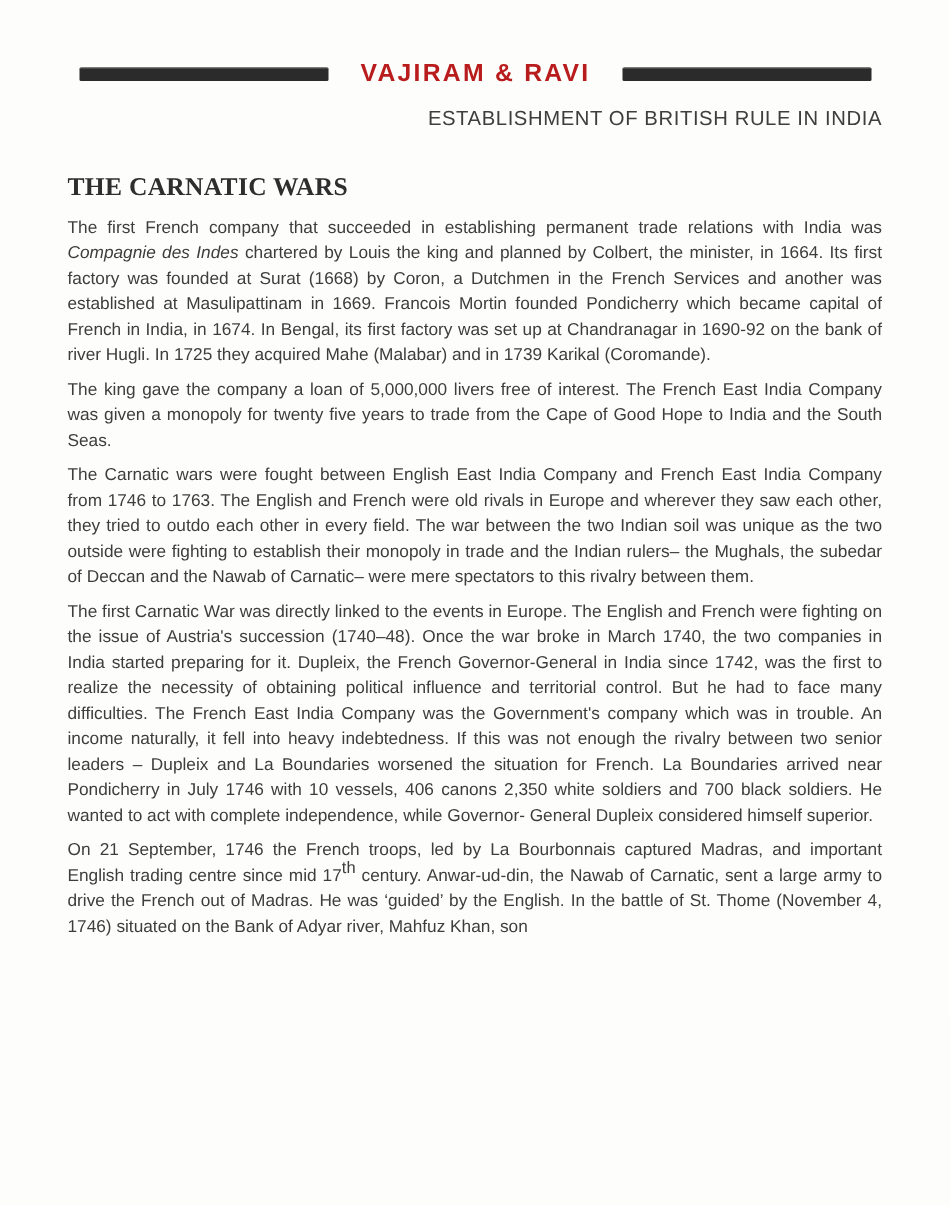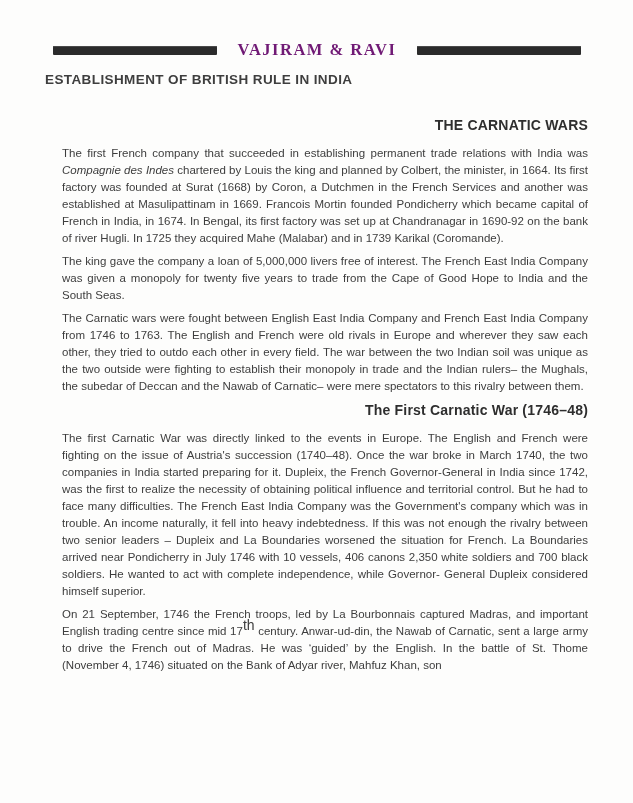--- a/index.html
+++ b/index.html
@@ -23,64 +23,65 @@
     margin: 0 7px 0 8px;
   }
   .bar {
     flex: 1;
     height: 9px;
     background: #2b2b2b;
     box-shadow: inset 0 1px 0 #4a4a4a;
     border-radius: 1px;
   }
   .brand {
-    font-family: Liberation Serif, serif;
+    font-family: Liberation Sans, sans-serif;
     font-weight: 700;
     font-size: 16.5px;
     letter-spacing: 1.5px;
-    color: #701a75;
+    color: #b91c1c;
     padding: 0 21px;
     white-space: nowrap;
   }
   .chapter-label {
     margin-top: 36px;
     text-align: center;
     font-size: 13.5px;
     font-weight: 700;
     letter-spacing: 1px;
     color: #4a4a4a;
   }
   .chapter-title {
     margin-top: 12px;
-    text-align: left;
+    text-align: right;
     font-size: 13.5px;
-    font-weight: 700;
+    font-weight: 400;
     letter-spacing: 0.4px;
     color: #3e3e3e;
   }
   .content {
     margin-top: 30px;
     font-size: 11.5px;
     line-height: 17px;
     text-align: justify;
     color: #3d3d3d;
   }
   h2.sec, h3.subsec {
-    font-size: 14px;
+    font-size: 17px;
     font-weight: 700;
     color: #2e2e2e;
     letter-spacing: 0.2px;
-    text-align: right;
+    text-align: left;
+    font-family: Liberation Serif, serif;
   }
   h2.sec { margin: 0 0 11px 0; }
   h3.subsec { margin: 7px 0 11px 0; }
-  p { margin: 0 0 6px 17px; }
+  p { margin: 0 0 6px 0; }
   em { font-style: italic; }
   sup {
-    font-size: 14px;
+    font-size: 11px;
     line-height: 0;
     vertical-align: super;
   }
 </style>
 </head>
 <body>
 
 <div class="page">
 
   <div class="brand-row">
@@ -94,20 +95,19 @@
   <div class="content">
     <h2 class="sec">THE CARNATIC WARS</h2>
 
     <p><span>The first French company that succeeded in establishing permanent trade relations with India was </span><em>Compagnie des Indes</em><span> chartered by Louis the king and planned by Colbert, the minister, in 1664. Its first factory was founded at Surat (1668) by Coron, a Dutchmen in the French Services and another was established at Masulipattinam in 1669. Francois Mortin founded Pondicherry which became capital of French in India, in 1674. In Bengal, its first factory was set up at Chandranagar in 1690-92 on the bank of river Hugli. In 1725 they acquired Mahe (Malabar) and in 1739 Karikal (Coromande).</span></p>
 
     <p>The king gave the company a loan of 5,000,000 livers free of interest. The French East India Company was given a monopoly for twenty five years to trade from the Cape of Good Hope to India and the South Seas.</p>
 
 
     <p>The Carnatic wars were fought between English East India Company and French East India Company from 1746 to 1763. The English and French were old rivals in Europe and wherever they saw each other, they tried to outdo each other in every field. The war between the two Indian soil was unique as the two outside were fighting to establish their monopoly in trade and the Indian rulers– the Mughals, the subedar of Deccan and the Nawab of Carnatic– were mere spectators to this rivalry between them.</p>
 
-    <h3 class="subsec">The First Carnatic War (1746–48)</h3>
 
     <p>The first Carnatic War was directly linked to the events in Europe. The English and French were fighting on the issue of Austria's succession (1740–48). Once the war broke in March 1740, the two companies in India started preparing for it. Dupleix, the French Governor-General in India since 1742, was the first to realize the necessity of obtaining political influence and territorial control. But he had to face many difficulties. The French East India Company was the Government's company which was in trouble. An income naturally, it fell into heavy indebtedness. If this was not enough the rivalry between two senior leaders – Dupleix and La Boundaries worsened the situation for French. La Boundaries arrived near Pondicherry in July 1746 with 10 vessels, 406 canons 2,350 white soldiers and 700 black soldiers. He wanted to act with complete independence, while Governor- General Dupleix considered himself superior.</p>
 
     <p><span>On 21 September, 1746 the French troops, led by La Bourbonnais captured Madras, and important English trading centre since mid 17</span><sup>th</sup><span> century. Anwar-ud-din, the Nawab of Carnatic, sent a large army to drive the French out of Madras. He was ‘guided’ by the English. In the battle of St. Thome (November 4, 1746) situated on the Bank of Adyar river, Mahfuz Khan, son</span></p>
   </div>
 
 </div>
 
 </body></html>

